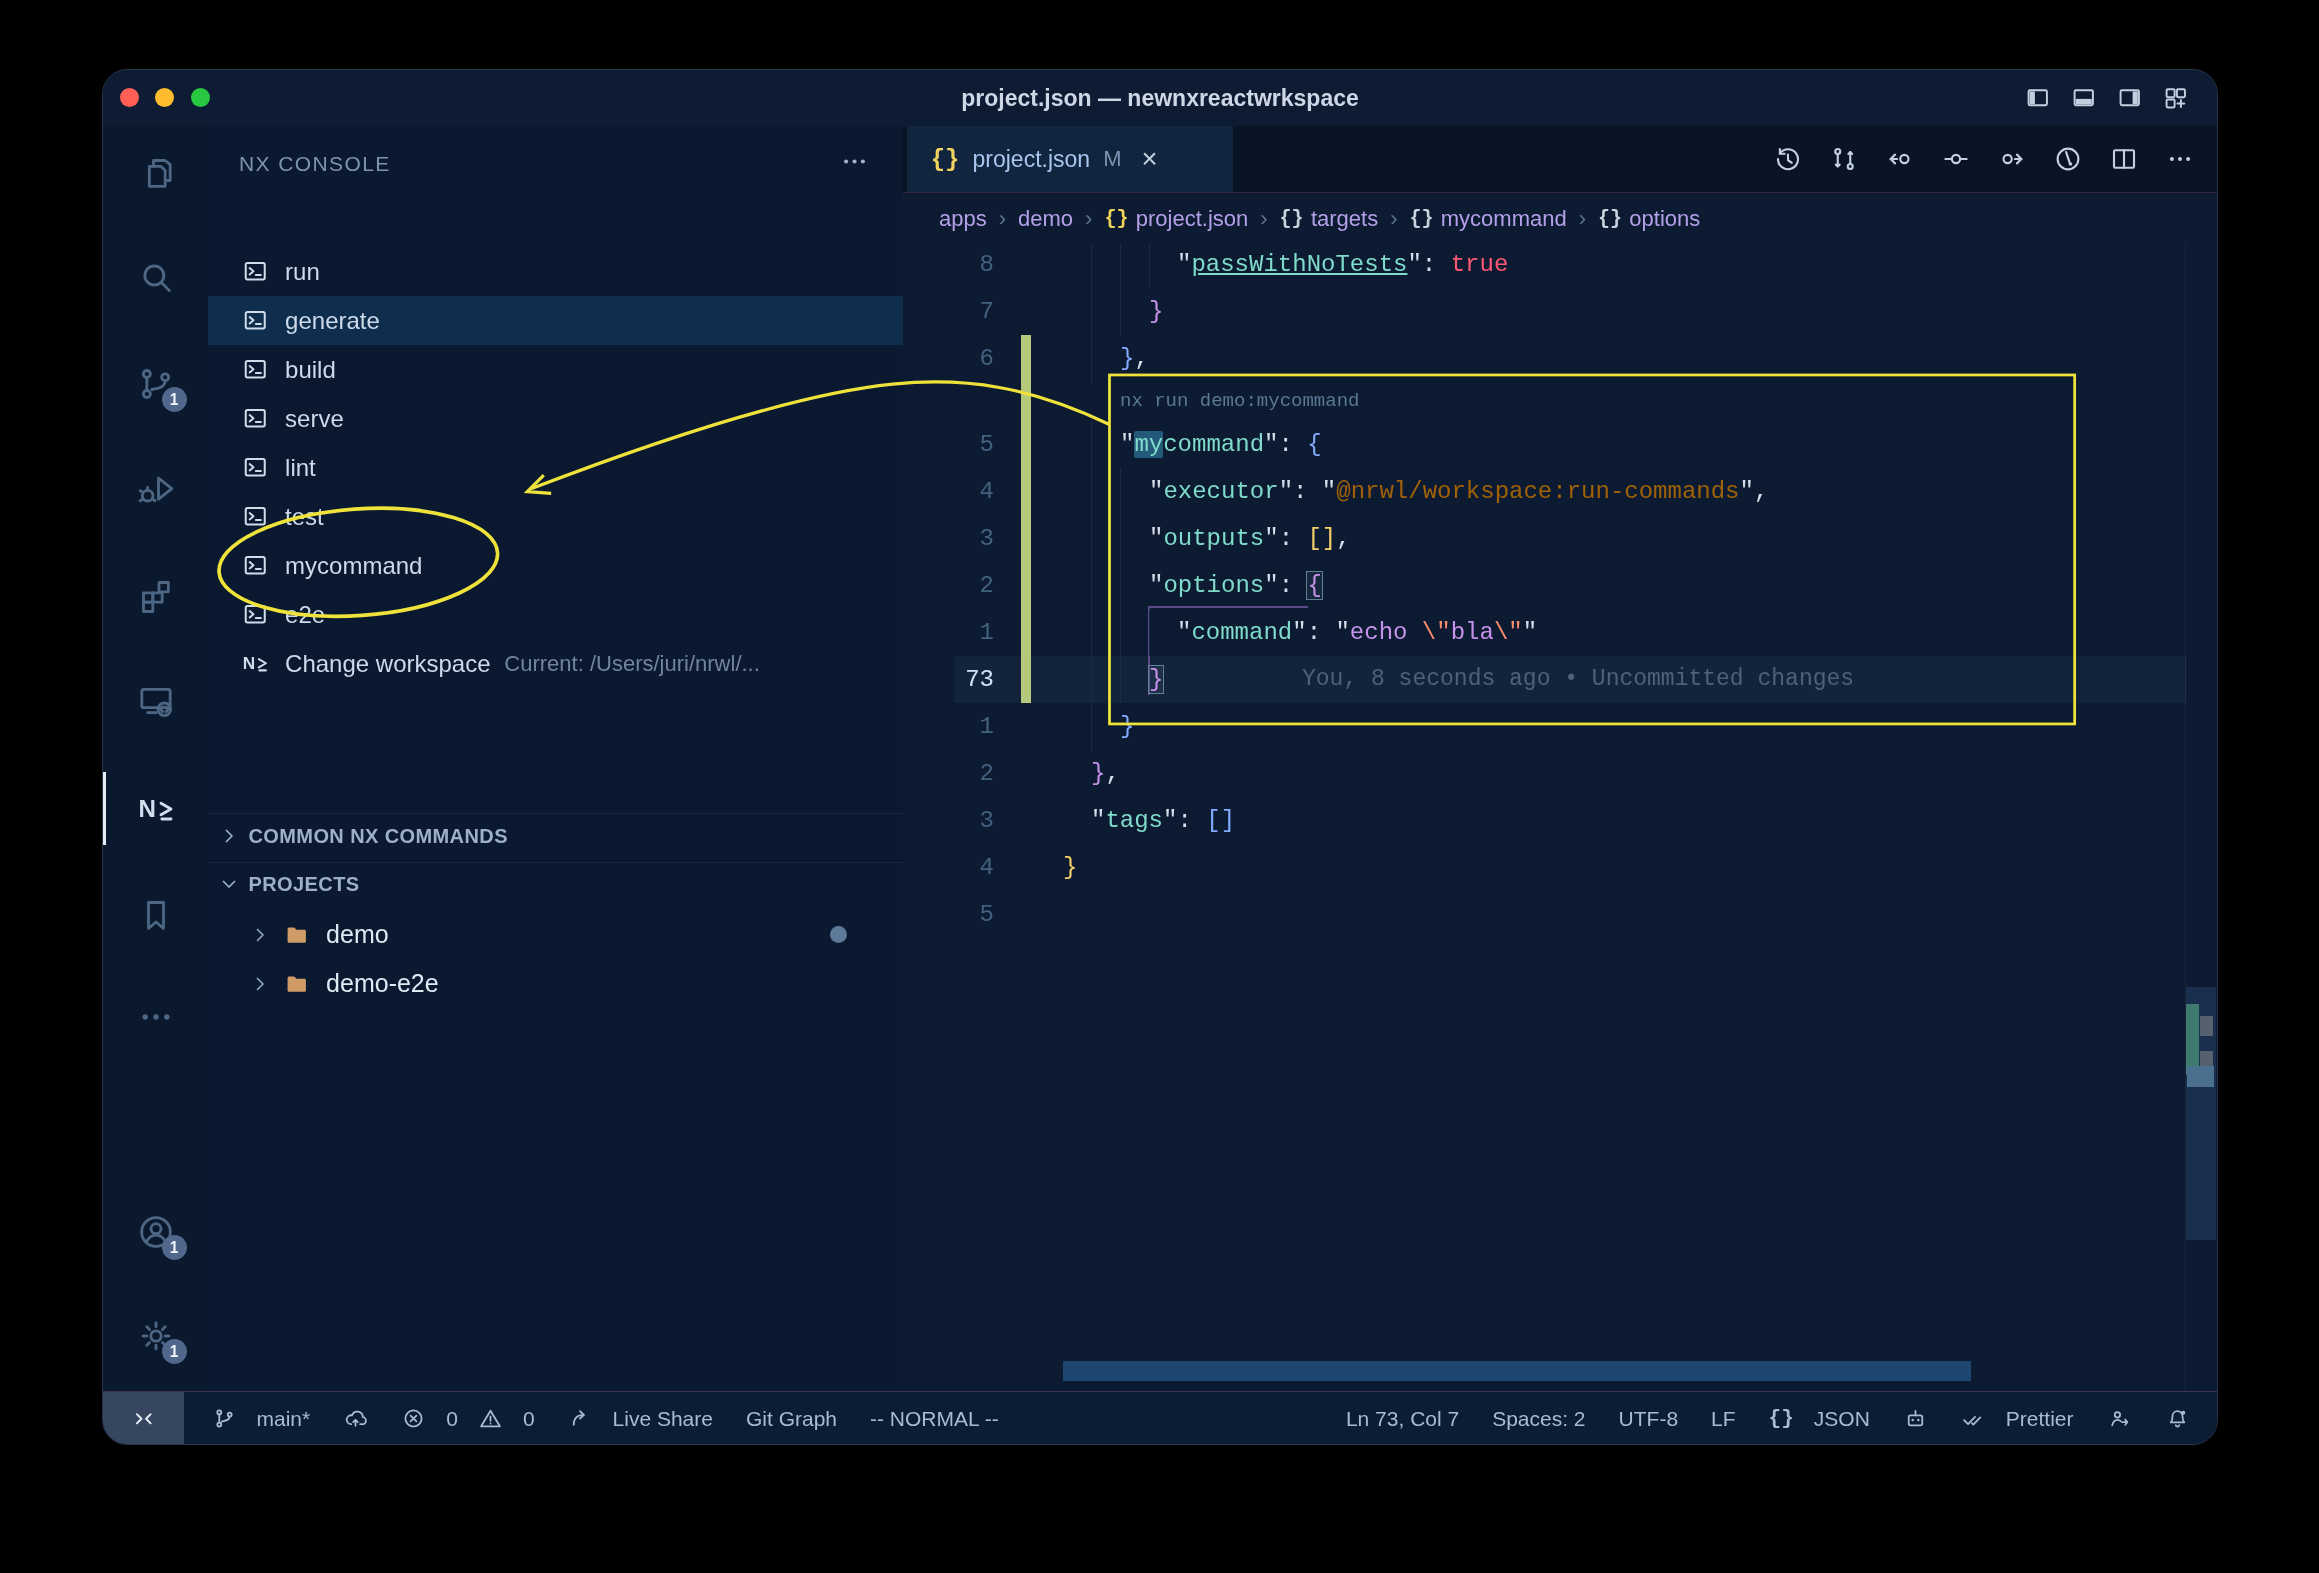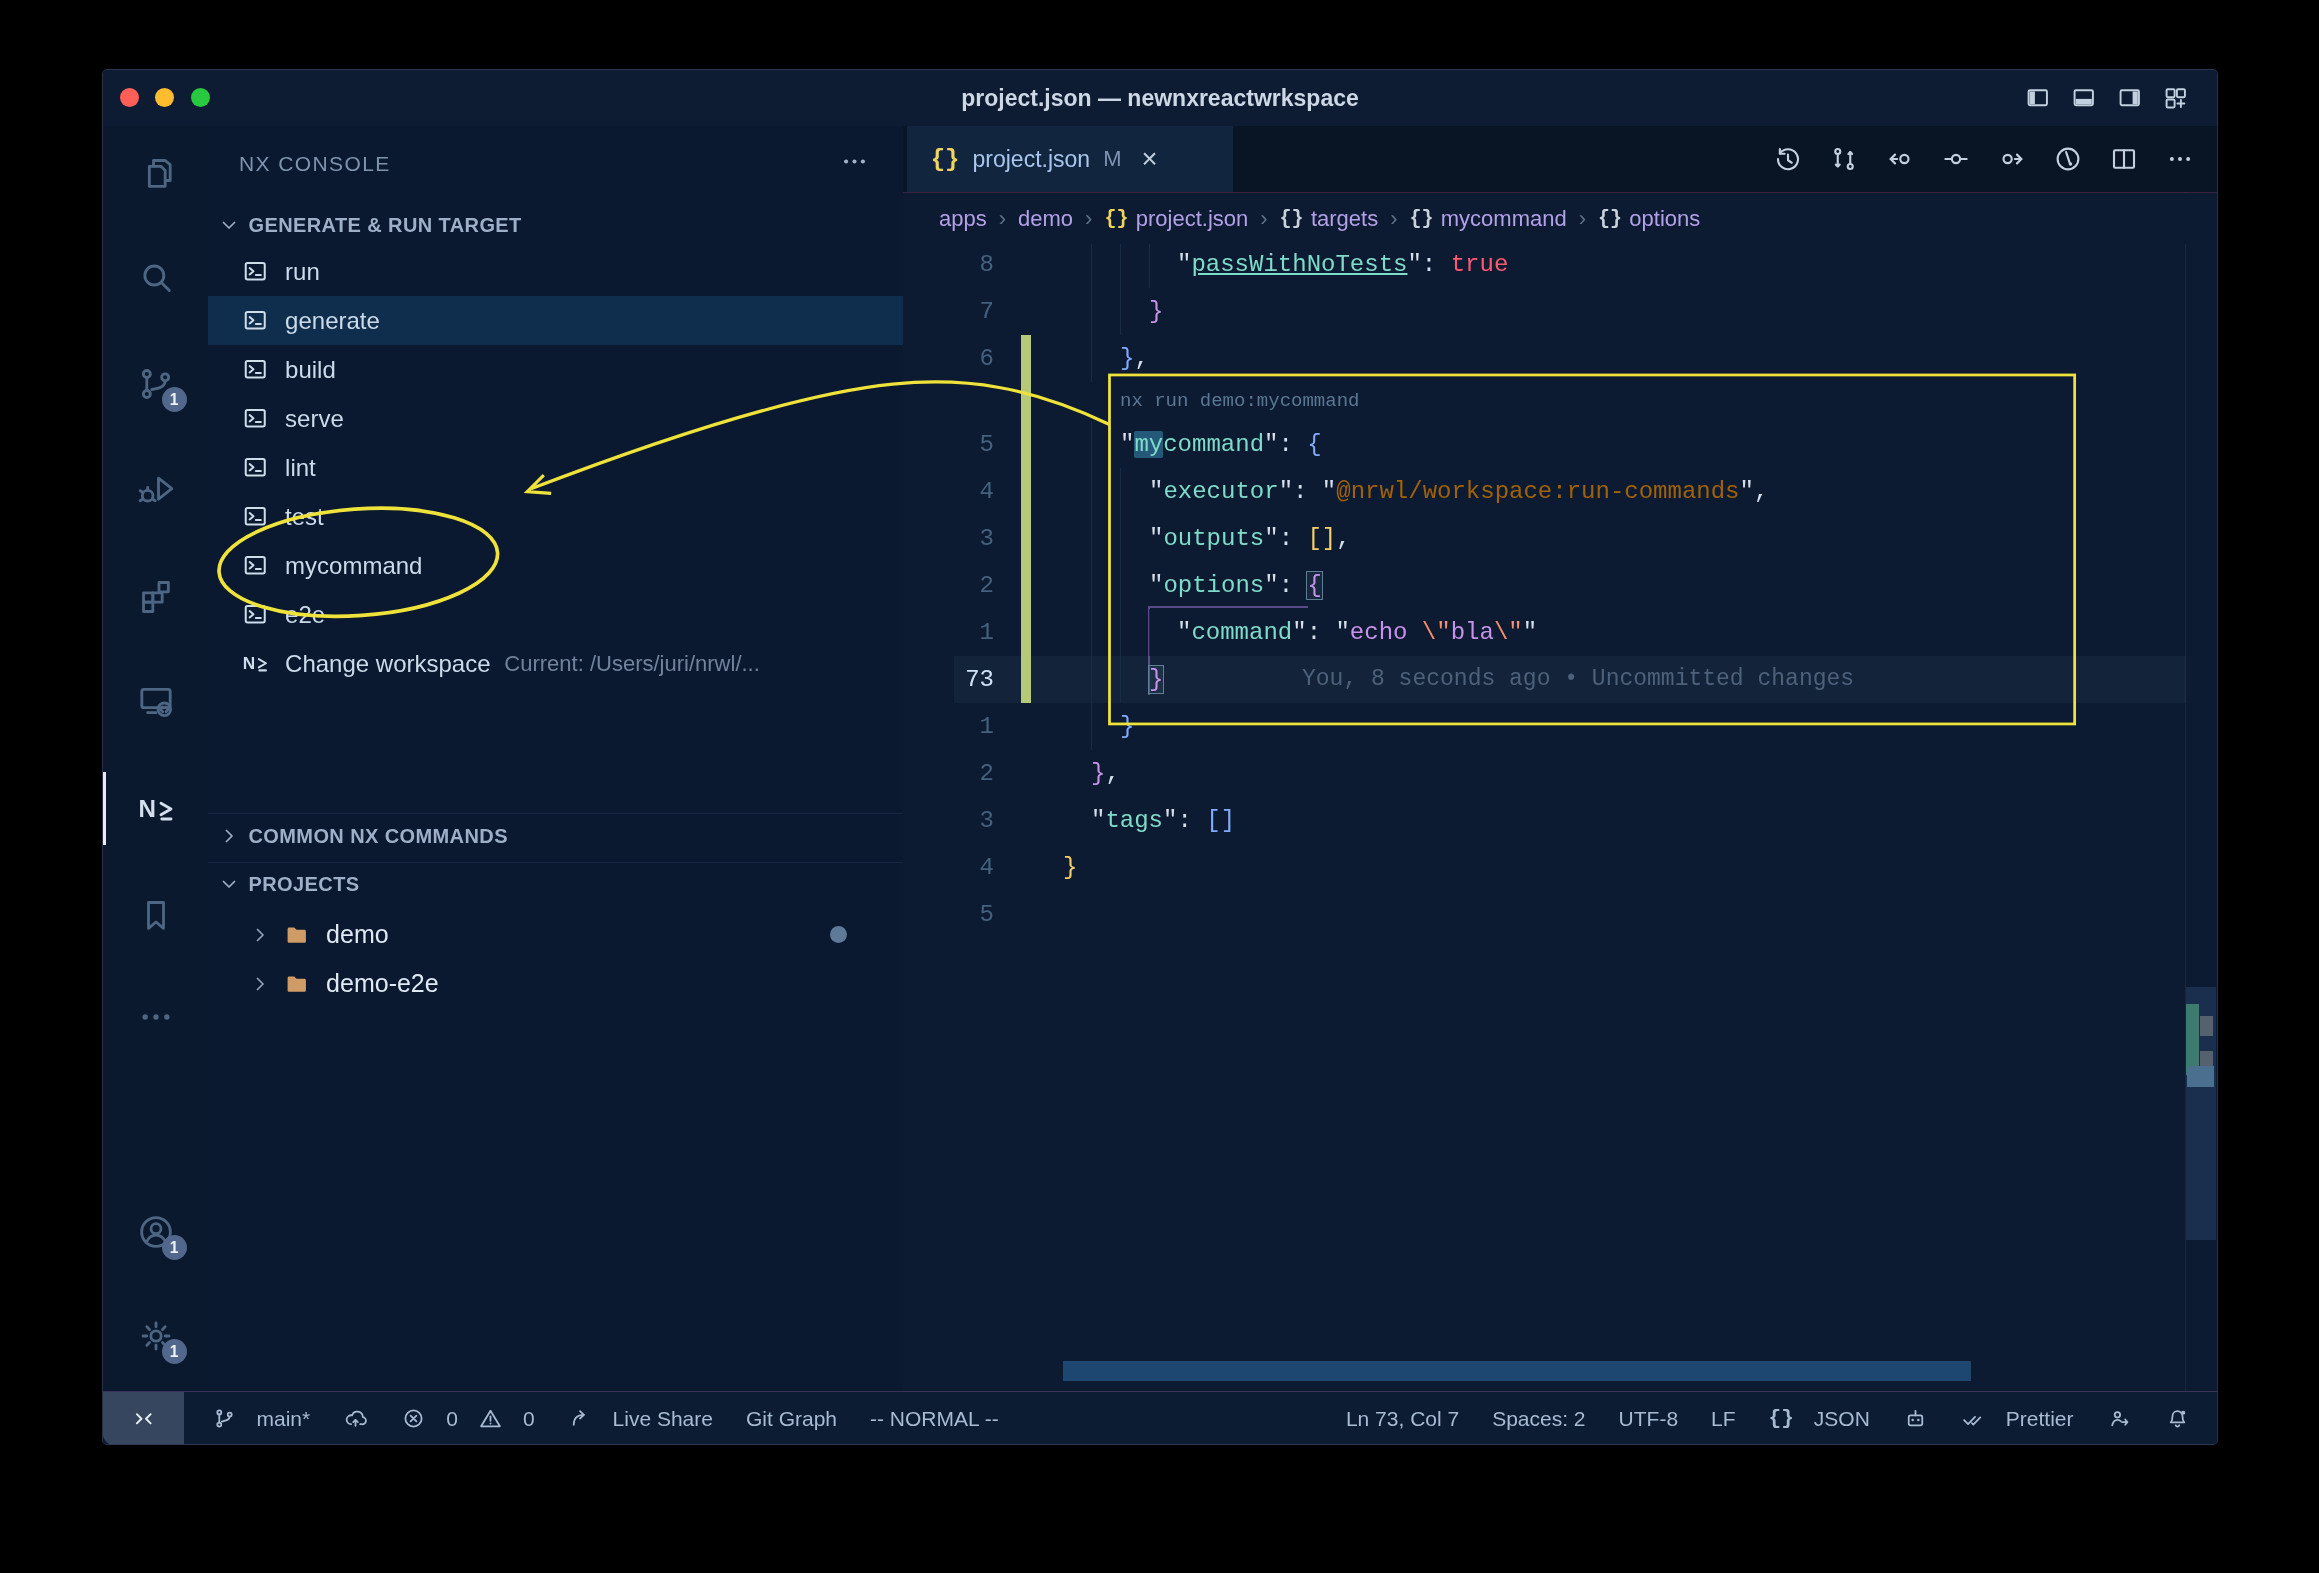--- a/index.html
+++ b/index.html
@@ -1,17 +1,17 @@
 <!DOCTYPE html>
 <html style="font-size:14.7px"><head>
 <meta charset="utf-8">
 <style>
   html,body{margin:0;padding:0;background:#000;}
   body{width:2320px;height:1574px;position:relative;font-family:"Liberation Sans",sans-serif;overflow:hidden;}
-  .window{position:absolute;left:103px;top:70px;width:2114px;height:1374px;background:#0c1b31;border-radius:4px;overflow:hidden;box-shadow:0 0 0 0.9px #2b3950,0 37px 83px rgba(0,0,0,.8);}
+  .window{position:absolute;left:103px;top:70px;width:2114px;height:1374px;background:#0c1b31;border-radius:24px;overflow:hidden;box-shadow:0 0 0 0.9px #2b3950,0 37px 83px rgba(0,0,0,.8);}
   
   .titlebar{position:absolute;left:0;top:0;width:100%;height:56px;background:#0d1c33;border-bottom:0.9px solid #081120;}
   .lights{position:absolute;left:16.5px;top:18.4px;display:flex;gap:16.5px;}
   .light{width:19px;height:19px;border-radius:50%;}
   .window-title{position:absolute;left:0;top:0;width:100%;height:56px;line-height:56px;text-align:center;color:#cdd7e5;font-size:23px;font-weight:600;}
   .layout-controls{position:absolute;right:27.5px;top:0;height:56px;display:flex;align-items:center;gap:18.4px;color:#c2cfdf;}
   .layout-controls .ic{width:27.5px;height:27.5px;}
   .ic svg{width:100%;height:100%;display:block;}
   
   .activitybar{position:absolute;left:0;top:56px;width:105px;height:1265px;background:#0a192e;border-right:0.9px solid #15243a;}
@@ -237,28 +237,20 @@
 
   <div class="sidebar">
     <div class="panel-title">NX CONSOLE</div>
     <div class="panel-menu ic" id="panel-menu">
         <svg viewBox="0 0 24 24" fill="none" stroke="currentColor" stroke-width="1.7" stroke-linecap="round" stroke-linejoin="round">
           <circle cx="5.5" cy="12" r="1.6" fill="currentColor" stroke="none"></circle>
           <circle cx="12" cy="12" r="1.6" fill="currentColor" stroke="none"></circle>
           <circle cx="18.5" cy="12" r="1.6" fill="currentColor" stroke="none"></circle>
         </svg>
       </div>
-    <div class="sec-head" style="top:77px">
-      <span class="ic" id="sec1-chev">
-          <svg viewBox="0 0 24 24" fill="none" stroke="currentColor" stroke-width="1.7" stroke-linecap="round" stroke-linejoin="round">
-            <path d="M6.5 9.5l5.5 5.5 5.5-5.5"></path>
-          </svg>
-        </span>
-      <span>GENERATE &amp; RUN TARGET</span>
-    </div>
     <div class="tree" id="targets-tree" style="top:121px">
         <div class="trow">
           <span class="ticon"><svg viewBox="0 0 24 24" fill="none" stroke="currentColor" stroke-width="1.7" stroke-linecap="round" stroke-linejoin="round">
               <rect x="4" y="5" width="16" height="14" rx="1.5"></rect>
               <path d="M7.3 9.3l3.2 2.7-3.2 2.7"></path>
               <path d="M12.5 15.2h4.2"></path>
             </svg></span>
           <span class="tlabel">run</span>
         </div>
         <div class="trow selected">

